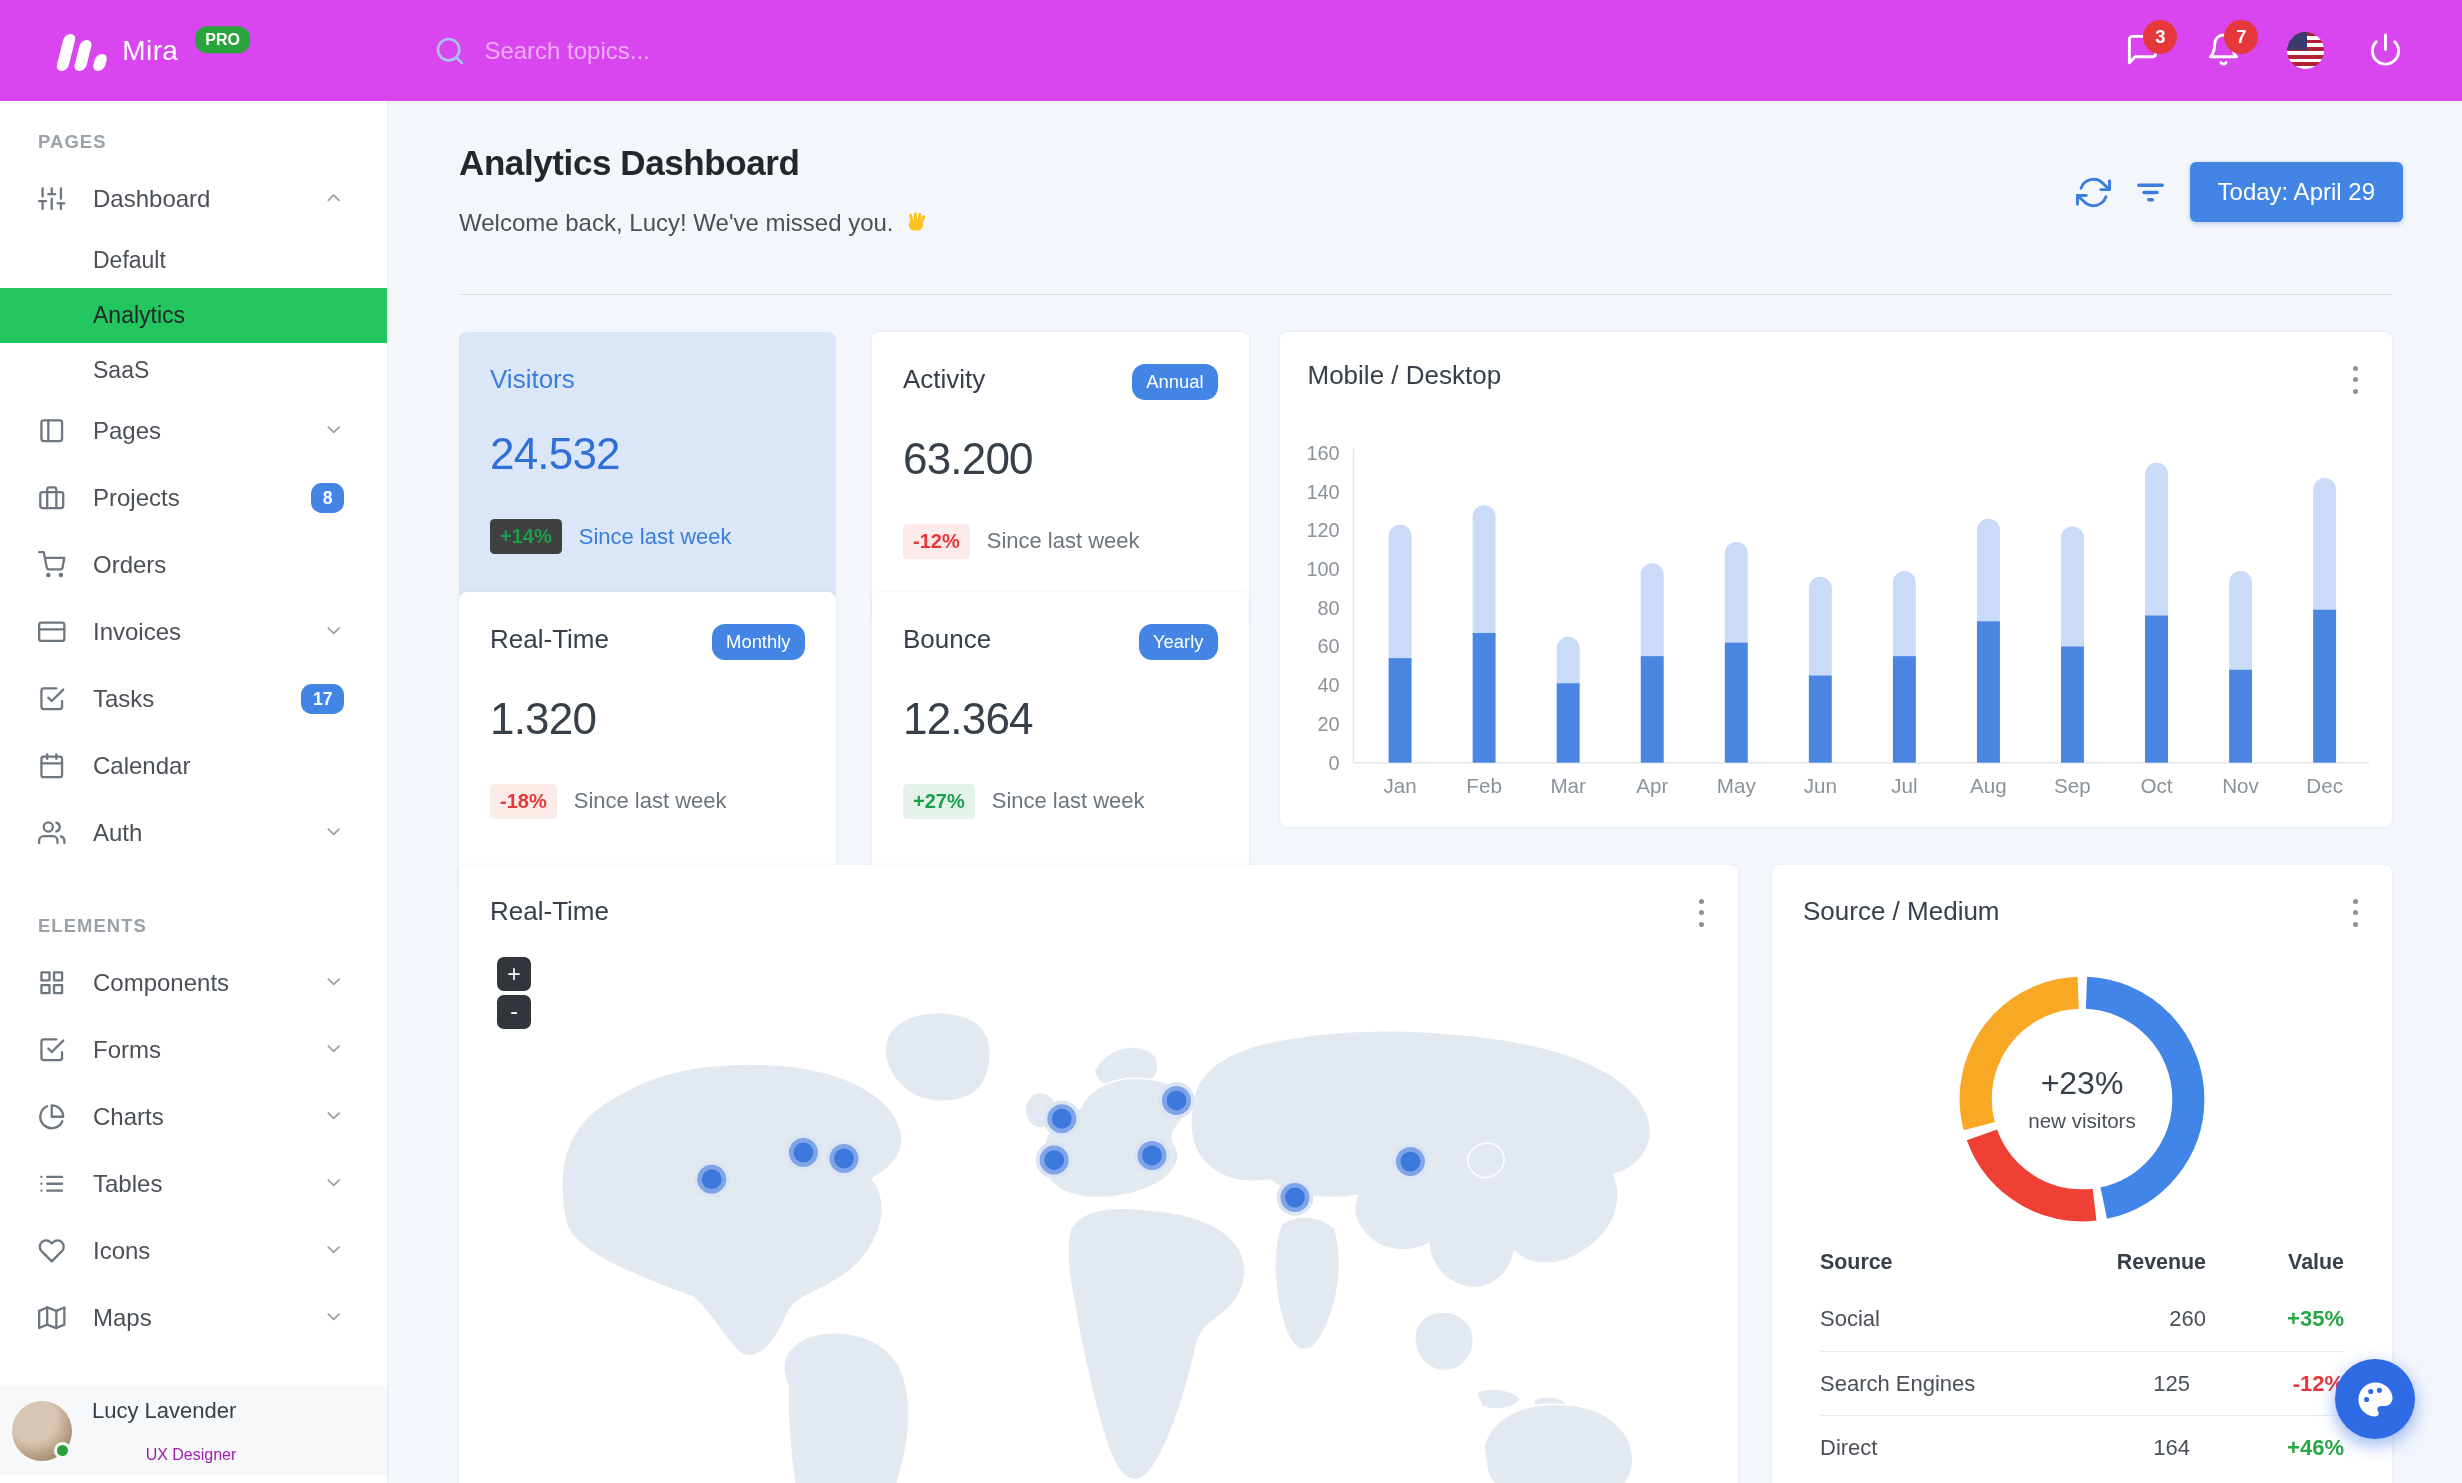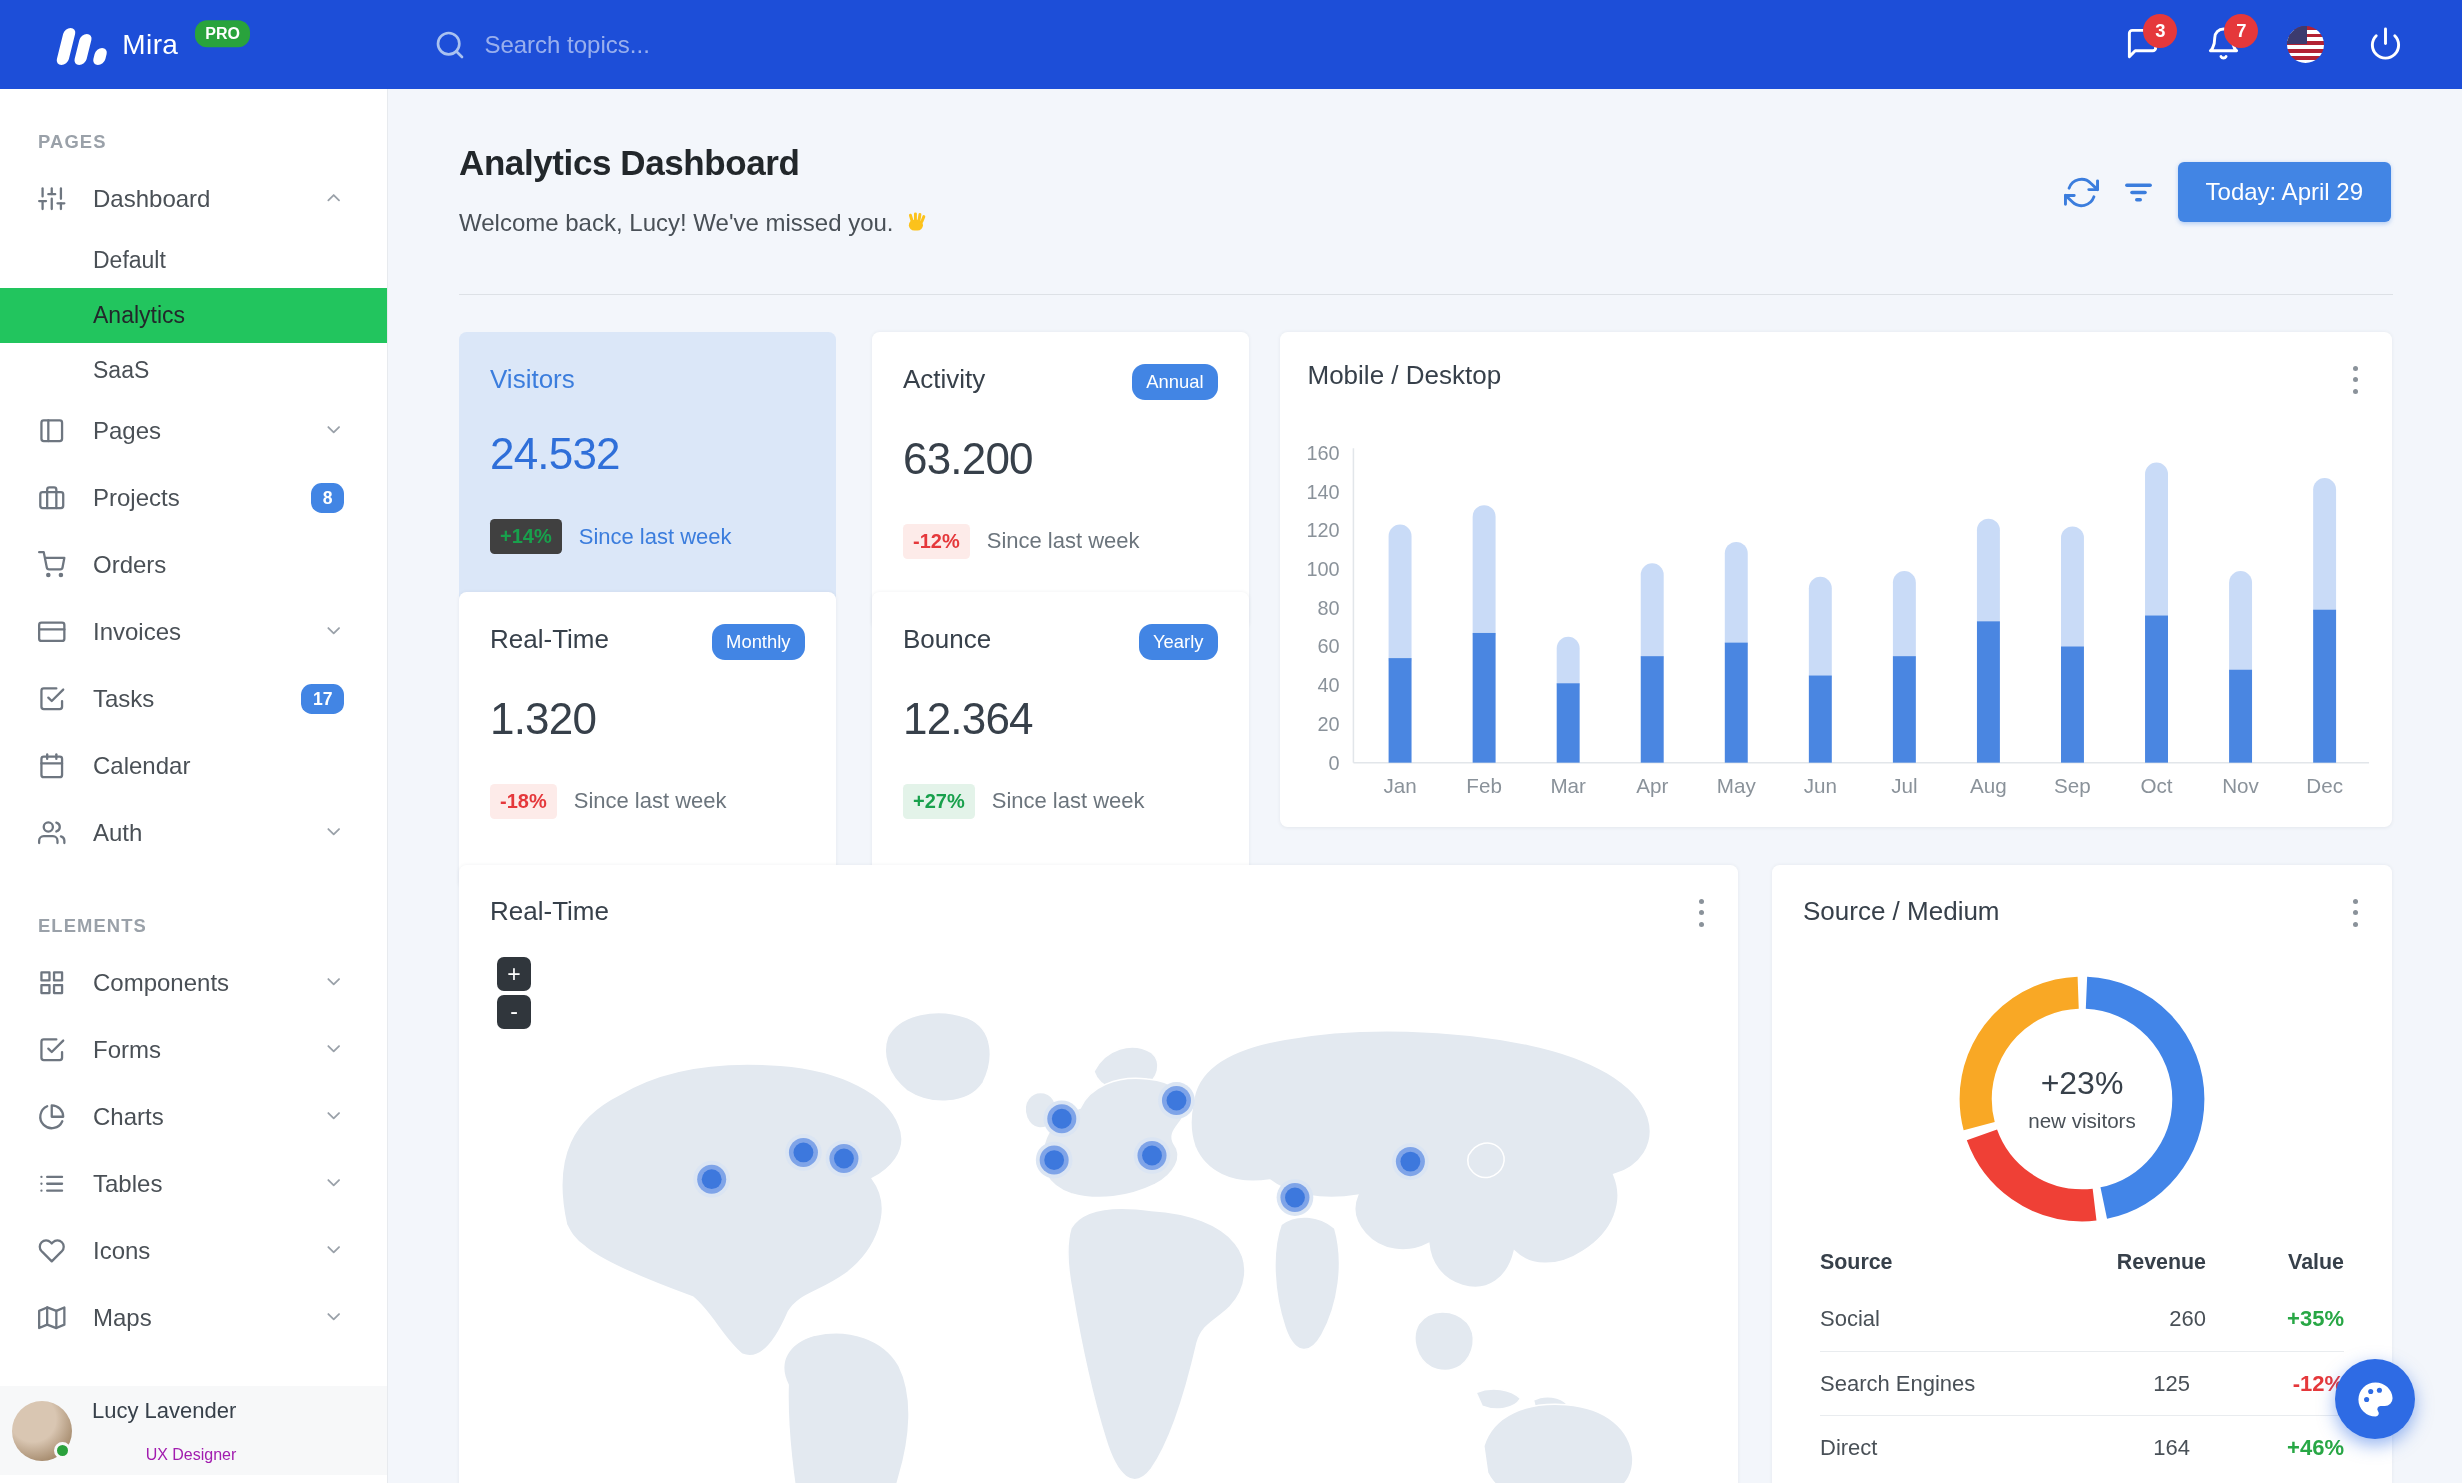--- a/index.html
+++ b/index.html
@@ -1,21 +1,21 @@
 <!DOCTYPE html>
 <html style="font-size:12.2px"><head>
 <meta charset="utf-8">
 <style>
   * { margin:0; padding:0; box-sizing:border-box; }
   html,body { width:2462px; height:1484px; overflow:hidden;
     font-family:"Liberation Sans", sans-serif; background:#f3f6fb; }
 
   
-  .navbar { position:absolute; top:0; left:0; width:2462px; height:89px;
-    background:#1d4ed8; display:flex; align-items:center; z-index:50; }
+  .navbar { position:absolute; top:0; left:0; width:2462px; height:101px;
+    background:#d946ef; display:flex; align-items:center; z-index:50; }
   .nav-brand { width:388px; padding-left:60px; display:flex; align-items:center; gap:17px; }
   .logo-mark { display:flex; align-items:flex-end; gap:5.4px; height:40px; }
   .logo-bar { width:11.5px; height:37px; background:#fff; border-radius:6.1px; transform:skewX(-14deg); }
   .logo-bar.short { height:23px; }
   .logo-dot { width:11.5px; height:17px; background:#fff; border-radius:6.1px; transform:skewX(-14deg); }
   .brand-name { color:#fff; font-size:28px; font-weight:500; letter-spacing:0.4px; }
   .pro-badge { background:#29a33c; color:#fff; font-size:16px; font-weight:700;
     padding:4.6px 10px; border-radius:12px; transform:translateY(-10.7px); }
   .nav-search { display:flex; align-items:center; gap:18.4px; margin-left:46px; flex:1; }
   .nav-search svg { width:32px; height:32px; stroke:#aac2f0; }
@@ -57,21 +57,21 @@
   .avatar .status { position:absolute; right:1.5px; bottom:1.5px; width:17px; height:17px;
     border-radius:50%; background:#2aa13c; border:3.1px solid #f7f8f9; }
   .u-name { font-size:22px; color:#37404a; font-weight:500; }
   .u-role { font-size:16px; color:#a21caf; margin-top:22px; }
 
   
   .content { position:absolute; left:388px; top:89px; width:2075px; height:1394px; }
   .page-head { position:absolute; left:71px; top:54px; }
   .page-title { font-size:35px; font-weight:700; color:#22272b; letter-spacing:-0.4px; }
   .page-sub { margin-top:26px; font-size:24px; color:#495057; display:flex; align-items:center; gap:10.7px; }
-  .head-actions { position:absolute; right:72px; top:73px; display:flex; align-items:center; gap:22px;justify-content:flex-end; }
+  .head-actions { position:absolute; right:60px; top:73px; display:flex; align-items:center; gap:22px;justify-content:flex-end; }
   .action-ic { width:35px; height:35px; cursor:pointer; }
   .action-ic svg { width:35px; height:35px; stroke:#3b7ddd; }
   .date-btn { background:#4285e4; color:#fff; border:none; font-size:24px; font-weight:500;
     padding:16px 28px; border-radius:6.1px; cursor:pointer; font-family:"Liberation Sans", sans-serif;
     box-shadow:0 1.5px 4.6px rgba(66,133,228,.35); }
   .head-divider { position:absolute; left:71px; right:70px; top:205px; height:0.8px; background:#dde1e6; }
 
   .card { position:absolute; background:#fff; border-radius:7.6px;
     box-shadow:0 0.8px 3.8px rgba(53,64,82,.08); }
   .card-title { font-size:26px; font-weight:500; color:#37404a; }

